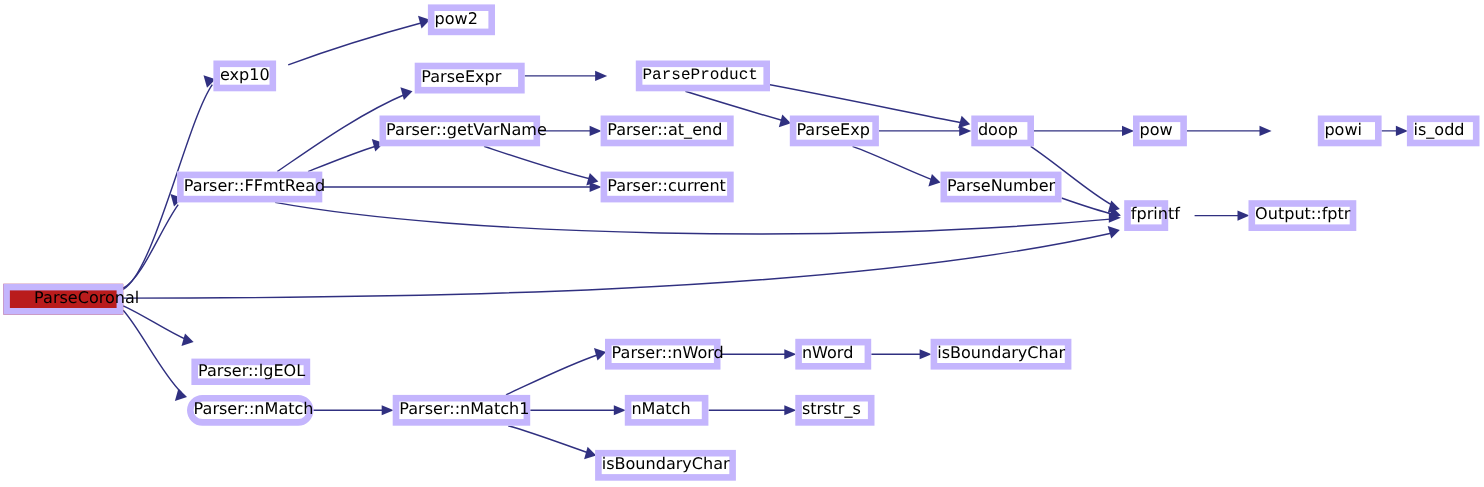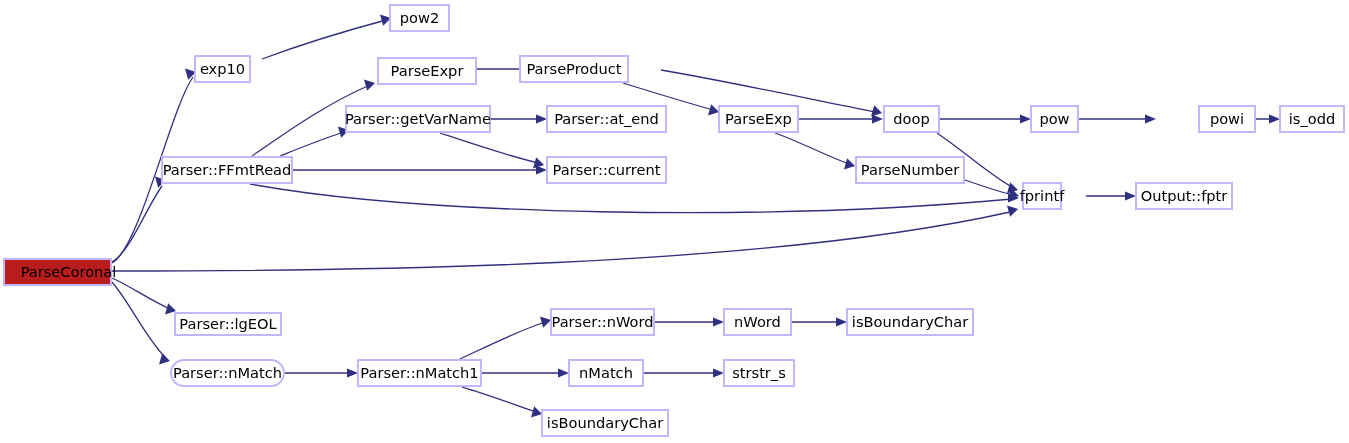--- a/index.html
+++ b/index.html
@@ -20,28 +20,28 @@
   #edge-layer {
     position: absolute;
     left: 0;
     top: 0;
     width: 1349px;
     height: 443px;
   }
   .node {
     position: absolute;
     box-sizing: border-box;
-    border: 2px solid #c4b5fd;
+    border: 6px solid #c4b5fd;
     background: #ffffff;
     color: #000000;
     font-size: 14.6px;
     line-height: 1;
     display: flex;
     align-items: center;
-    justify-content: center;
+    justify-content: flex-start;
     white-space: nowrap;
     letter-spacing: 0px;
     z-index: 3;
   }
   .node.highlight {
     background: #b91c1c;
     padding-left: 22px;
   }
   .node-label {
     display: block;
@@ -116,21 +116,21 @@
     </svg>
 <div class="node" style="left: 389px; top: 4px; width: 61px; height: 28px;">
       <span class="node-label">pow2</span>
     </div>
     <div class="node" style="left: 194px; top: 55px; width: 57px; height: 28px;">
       <span class="node-label">exp10</span>
     </div>
     <div class="node" style="left: 377px; top: 57px; width: 100px; height: 28px;">
       <span class="node-label">ParseExpr</span>
     </div>
-    <div class="node" style="left: 519px; top: 55px; width: 110px; height: 28px;">
+    <div class="node" style="left: 578px; top: 55px; width: 122px; height: 28px; font-family: Liberation Mono, monospace;">
       <span class="node-label">ParseProduct</span>
     </div>
     <div class="node" style="left: 345px; top: 105px; width: 146px; height: 28px;">
       <span class="node-label">Parser::getVarName</span>
     </div>
     <div class="node" style="left: 546px; top: 105px; width: 121px; height: 28px;">
       <span class="node-label">Parser::at_end</span>
     </div>
     <div class="node" style="left: 718px; top: 105px; width: 81px; height: 28px;">
       <span class="node-label">ParseExp</span>
@@ -158,21 +158,21 @@
     </div>
     <div class="node" style="left: 1022px; top: 182px; width: 40px; height: 28px;">
       <span class="node-label">fprintf</span>
     </div>
     <div class="node" style="left: 1135px; top: 182px; width: 98px; height: 28px;">
       <span class="node-label">Output::fptr</span>
     </div>
     <div class="node highlight" style="left: 3px; top: 258px; width: 109px; height: 28px;">
       <span class="node-label">ParseCoronal</span>
     </div>
-    <div class="node" style="left: 174px; top: 312px; width: 108px; height: 24px;">
+    <div class="node" style="left: 174px; top: 326px; width: 108px; height: 24px;">
       <span class="node-label">Parser::lgEOL</span>
     </div>
     <div class="node" style="left: 550px; top: 308px; width: 105px; height: 28px;">
       <span class="node-label">Parser::nWord</span>
     </div>
     <div class="node" style="left: 723px; top: 308px; width: 69px; height: 28px;">
       <span class="node-label">nWord</span>
     </div>
     <div class="node" style="left: 846px; top: 308px; width: 128px; height: 28px;">
       <span class="node-label">isBoundaryChar</span>

